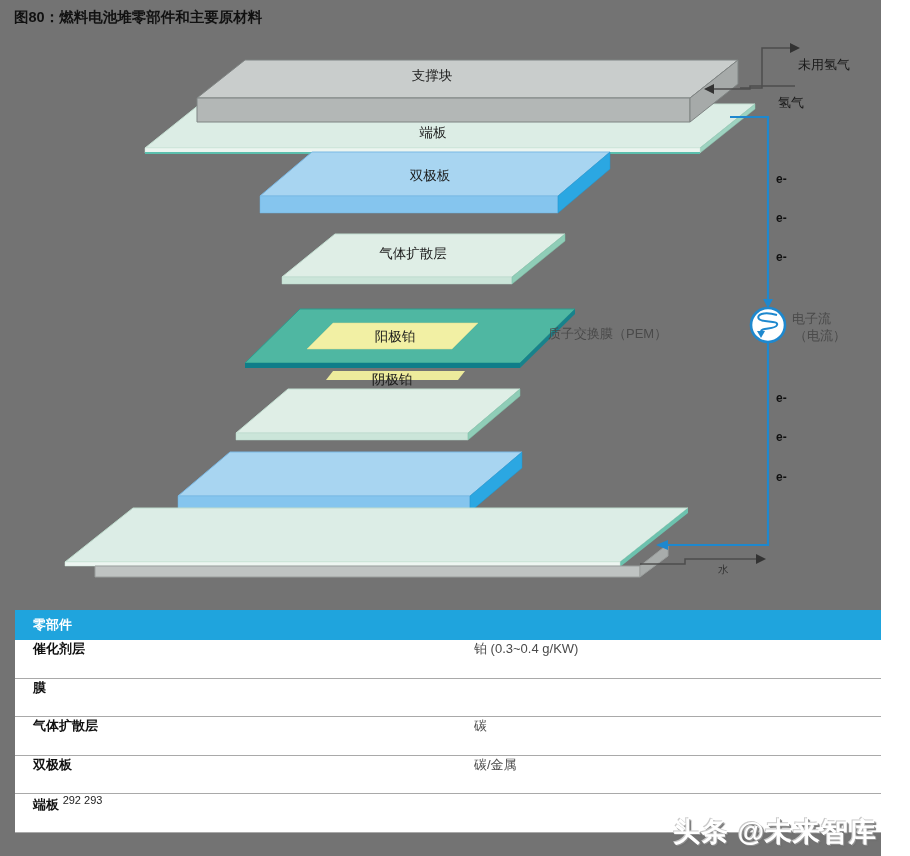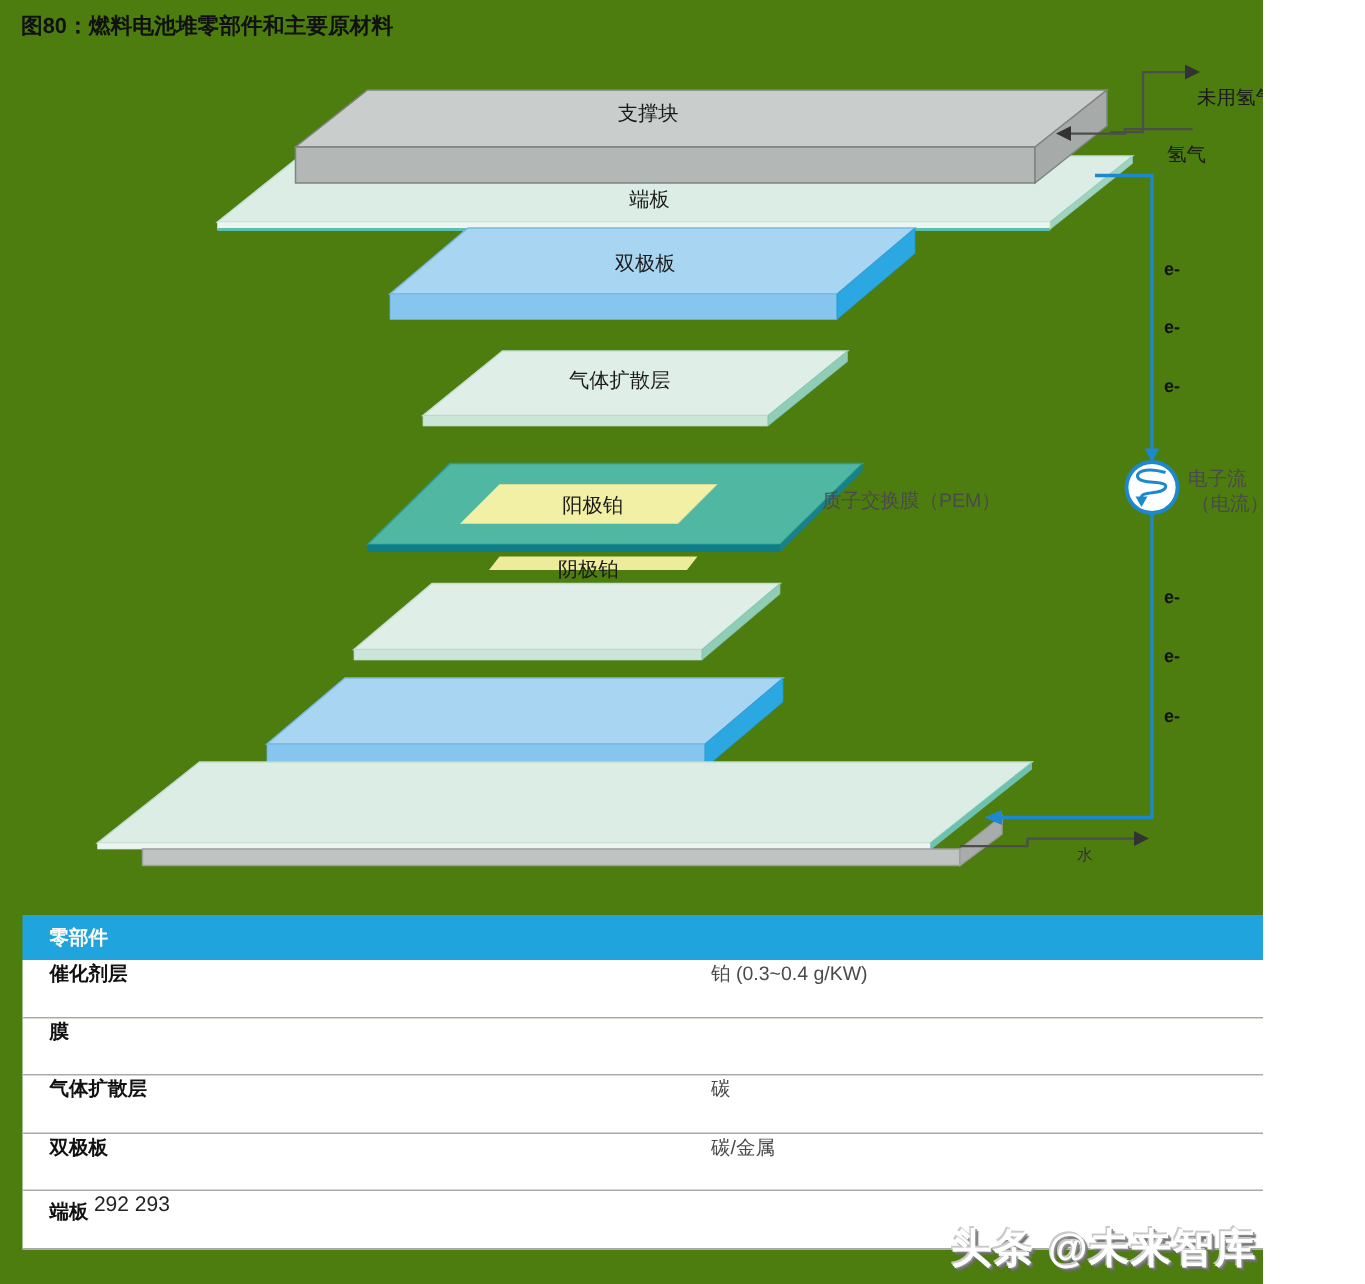--- a/index.html
+++ b/index.html
@@ -1,34 +1,34 @@
 <!DOCTYPE html>
 <html><head>
 <meta charset="utf-8">
 <style>
   html,body{margin:0;padding:0;background:#ffffff;}
-  #page{position:relative;width:842px;height:856px;background:#4d7c0f;overflow:hidden;
-        font-family:"Liberation Sans","DejaVu Sans",sans-serif;}
+  #page{position:relative;width:842px;height:856px;background:#737373;overflow:hidden;
+        font-family:"Liberation Sans","DejaVu Sans",sans-serif;padding-left:39px;}
   #title{position:absolute;left:14px;top:8px;font-size:14.5px;font-weight:700;color:#111;}
   svg{position:absolute;left:0;top:0;}
   svg text{font-family:"Liberation Sans","DejaVu Sans",sans-serif;}
   .layer-label{font-size:13.5px;fill:#1a1a1a;}
   .side-label{font-size:13px;fill:#4a4a4a;}
   .flow-label{font-size:13px;fill:#1a1a1a;}
   .e-label{font-size:12px;font-weight:700;fill:#111;}
   .water-label{font-size:10.5px;fill:#333;}
 
   #materials-table{position:absolute;left:15px;top:610px;width:878px;font-size:13px;}
   .thead{display:flex;align-items:center;height:30px;color:#ffffff;font-weight:700;}
   .trow{display:flex;height:37.5px;border-bottom:1px solid #a9a9a9;background:#fff;}
   .cell1{width:447px;padding-left:6px;box-sizing:border-box;font-weight:700;color:#111;margin-left:12px;}
   .thead .cell1{color:#fff;}
   .cell2{flex:1;color:#4a4a4a;}
   .thead .cell2{color:#fff;font-weight:700;}
-  .cell1 sup{font-weight:400;font-size:14px;color:#222;}
+  .cell1 sup{font-weight:400;font-size:11px;color:#222;}
 
   #watermark{position:absolute;right:4px;bottom:6px;font-size:27px;font-weight:700;
      color:#ffffff;letter-spacing:1px;
      text-shadow:-1px -1px 0 #c9c9c9,1px 1px 0 #8f8f8f,2px 2px 1px #6f6f6f;}
 </style>
 </head>
 <body>
 
 <div id="page">
 

